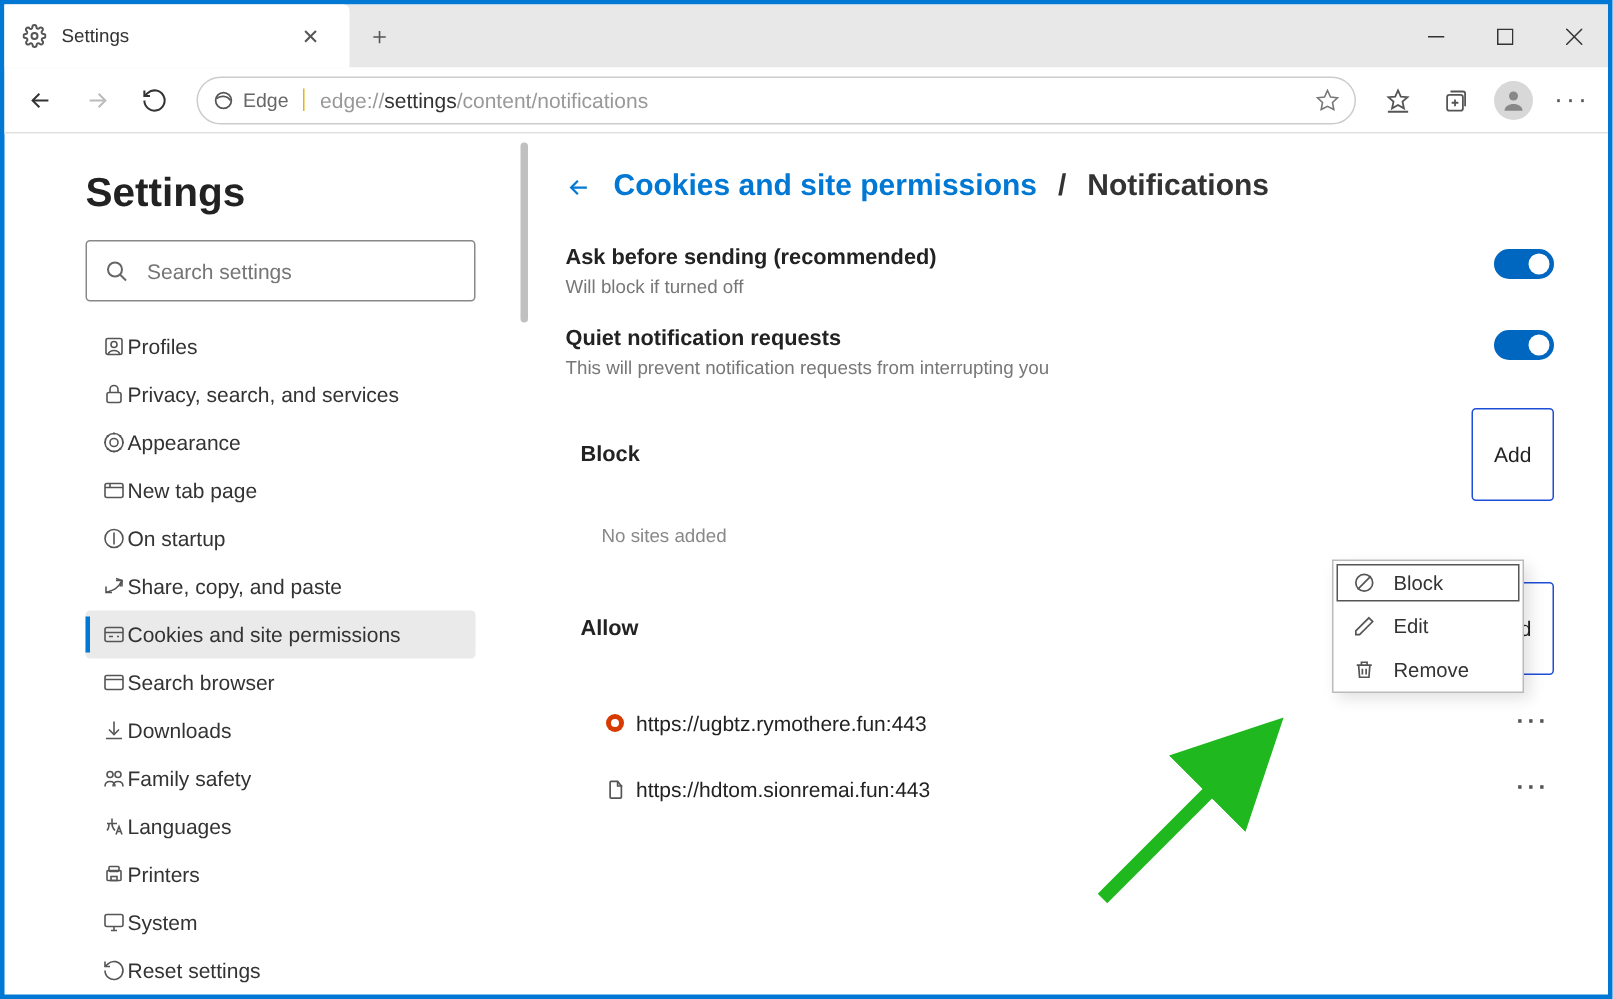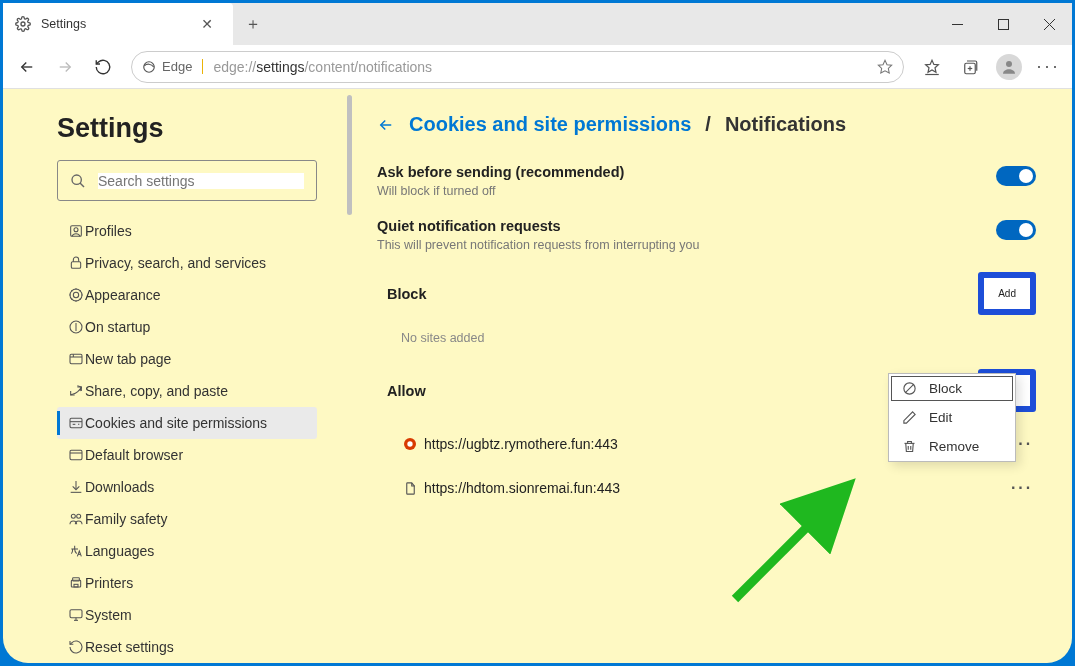--- a/index.html
+++ b/index.html
@@ -1,18 +1,18 @@
 <!DOCTYPE html>
 <html><head>
 <meta charset="utf-8">
 <style>
 * { margin: 0; padding: 0; box-sizing: border-box; font-family: "Segoe UI", Arial, sans-serif; }
 html, body { width: 1075px; height: 666px; overflow: hidden; }
 body { background: #0078d4; padding: 3px; }
-.window { background: #fef9c3; width: 100%; height: 100%; display: flex; flex-direction: column; border-radius: 25px; }
+.window { background: #ffffff; width: 100%; height: 100%; display: flex; flex-direction: column; }
 
 
 .titlebar { height: 42px; background: #e8e8e8; display: flex; align-items: stretch; }
 .tab { background: #fff; display: flex; align-items: center; padding: 0 12px; gap: 10px; min-width: 230px; position: relative; border-top-right-radius: 4px; }
 .tab .gear { width: 16px; height: 16px; display:flex; align-items:center; justify-content:center; }
 .tab .title { font-size: 12.5px; color: #333; flex: 1; }
 .tab .close { width: 28px; height: 28px; display:flex; align-items:center; justify-content:center; font-size: 14px; color:#555; border-radius:2px; }
 .newtab { width: 40px; display:flex; align-items:center; justify-content:center; color:#555; font-size:16px; }
 .titlebar-spacer { flex: 1; }
 .wincontrols { display: flex; }
@@ -53,21 +53,21 @@
 
 .setting { display:flex; align-items:flex-start; justify-content:space-between; margin-bottom: 20px; }
 .setting .txt .t { font-size:14.5px; font-weight:600; color:#222; margin-bottom:4px; }
 .setting .txt .d { font-size:12.5px; color:#777; }
 .toggle { width:40px; height:20px; border-radius:10px; background:#0067c0; position:relative; margin-top:2px; }
 .toggle::after { content:""; position:absolute; right:3px; top:3px; width:14px; height:14px; background:#fff; border-radius:50%; }
 
 .section { margin-bottom: 10px; }
 .section-hdr { display:flex; align-items:center; justify-content:space-between; margin: 8px 0 10px; padding-left: 10px;}
 .section-hdr .t { font-size:14.5px; font-weight:600; color:#222; }
-.addbtn { border:6px solid #1d4ed8; background:#fff; padding: 10px 14px; font-size:10px; border-radius:3px; color:#222; }
+.addbtn { border:1px solid #1d4ed8; background:#fff; padding: 22px 14px; font-size:14px; border-radius:3px; color:#222; }
 .empty { font-size:12.5px; color:#888; padding:6px 0 14px 24px; }
 
 .site-row { display:flex; align-items:center; gap:5px; padding:8px 0 8px 24px; }
 .site-ico { width:18px; height:18px; display:flex; align-items:center; justify-content:center; color:#555; }
 .site-url { font-size:14px; color:#222; flex:1; }
 .more { width:28px; height:28px; display:flex; align-items:center; justify-content:center; color:#555; letter-spacing:2px; font-weight:bold; }
 
 
 .ctxmenu { position:absolute; right: 56px; top: 284px; width: 128px; background:#fff; border:1px solid #bbb; box-shadow: 4px 4px 10px rgba(0,0,0,0.12); }
 .ctxitem { display:flex; align-items:center; gap:12px; padding: 7px 12px; font-size:13.5px; color:#333; }
@@ -210,35 +210,35 @@
                 <circle cx="12" cy="12" r="4"></circle>
                 <path d="M2 12h2M20 12h2M12 2v2M12 20v2M5 5l1.5 1.5M17.5 17.5L19 19M5 19l1.5-1.5M17.5 6.5L19 5"></path>
                 <circle cx="12" cy="12" r="9"></circle>
               </svg>
             </span>
             <span>Appearance</span>
           </li>
           <li class="navitem">
             <span class="nicon">
               <svg width="16" height="16" viewBox="0 0 24 24" fill="none" stroke="#555" stroke-width="1.6">
-                <circle cx="12" cy="12" r="9"></circle>
-                <line x1="12" y1="6" x2="12" y2="18"></line>
-              </svg>
-            </span>
-            <span>On startup</span>
-          </li>
-          <li class="navitem">
-            <span class="nicon">
-              <svg width="16" height="16" viewBox="0 0 24 24" fill="none" stroke="#555" stroke-width="1.6">
                 <rect x="3" y="5" width="18" height="14" rx="2"></rect>
                 <line x1="3" y1="9" x2="21" y2="9"></line>
                 <line x1="8" y1="5" x2="8" y2="9"></line>
               </svg>
             </span>
             <span>New tab page</span>
+          </li>
+          <li class="navitem">
+            <span class="nicon">
+              <svg width="16" height="16" viewBox="0 0 24 24" fill="none" stroke="#555" stroke-width="1.6">
+                <circle cx="12" cy="12" r="9"></circle>
+                <line x1="12" y1="6" x2="12" y2="18"></line>
+              </svg>
+            </span>
+            <span>On startup</span>
           </li>
           <li class="navitem">
             <span class="nicon">
               <svg width="16" height="16" viewBox="0 0 24 24" fill="none" stroke="#555" stroke-width="1.6">
                 <path d="M4 12v6h6"></path>
                 <path d="M20 12V6h-6"></path>
                 <path d="M4 18c5-2 11-2 16-12"></path>
                 <path d="M14 4l6 2-2 6"></path>
               </svg>
             </span>
@@ -255,21 +255,21 @@
             </span>
             <span>Cookies and site permissions</span>
           </li>
           <li class="navitem">
             <span class="nicon">
               <svg width="16" height="16" viewBox="0 0 24 24" fill="none" stroke="#555" stroke-width="1.6">
                 <rect x="3" y="5" width="18" height="14" rx="2"></rect>
                 <line x1="3" y1="9" x2="21" y2="9"></line>
               </svg>
             </span>
-            <span>Default browser</span>
+            <span>Search browser</span>
           </li>
           <li class="navitem">
             <span class="nicon">
               <svg width="16" height="16" viewBox="0 0 24 24" fill="none" stroke="#555" stroke-width="1.6">
                 <path d="M12 3v12"></path>
                 <path d="M7 11l5 5 5-5"></path>
                 <line x1="4" y1="20" x2="20" y2="20"></line>
               </svg>
             </span>
             <span>Downloads</span>

